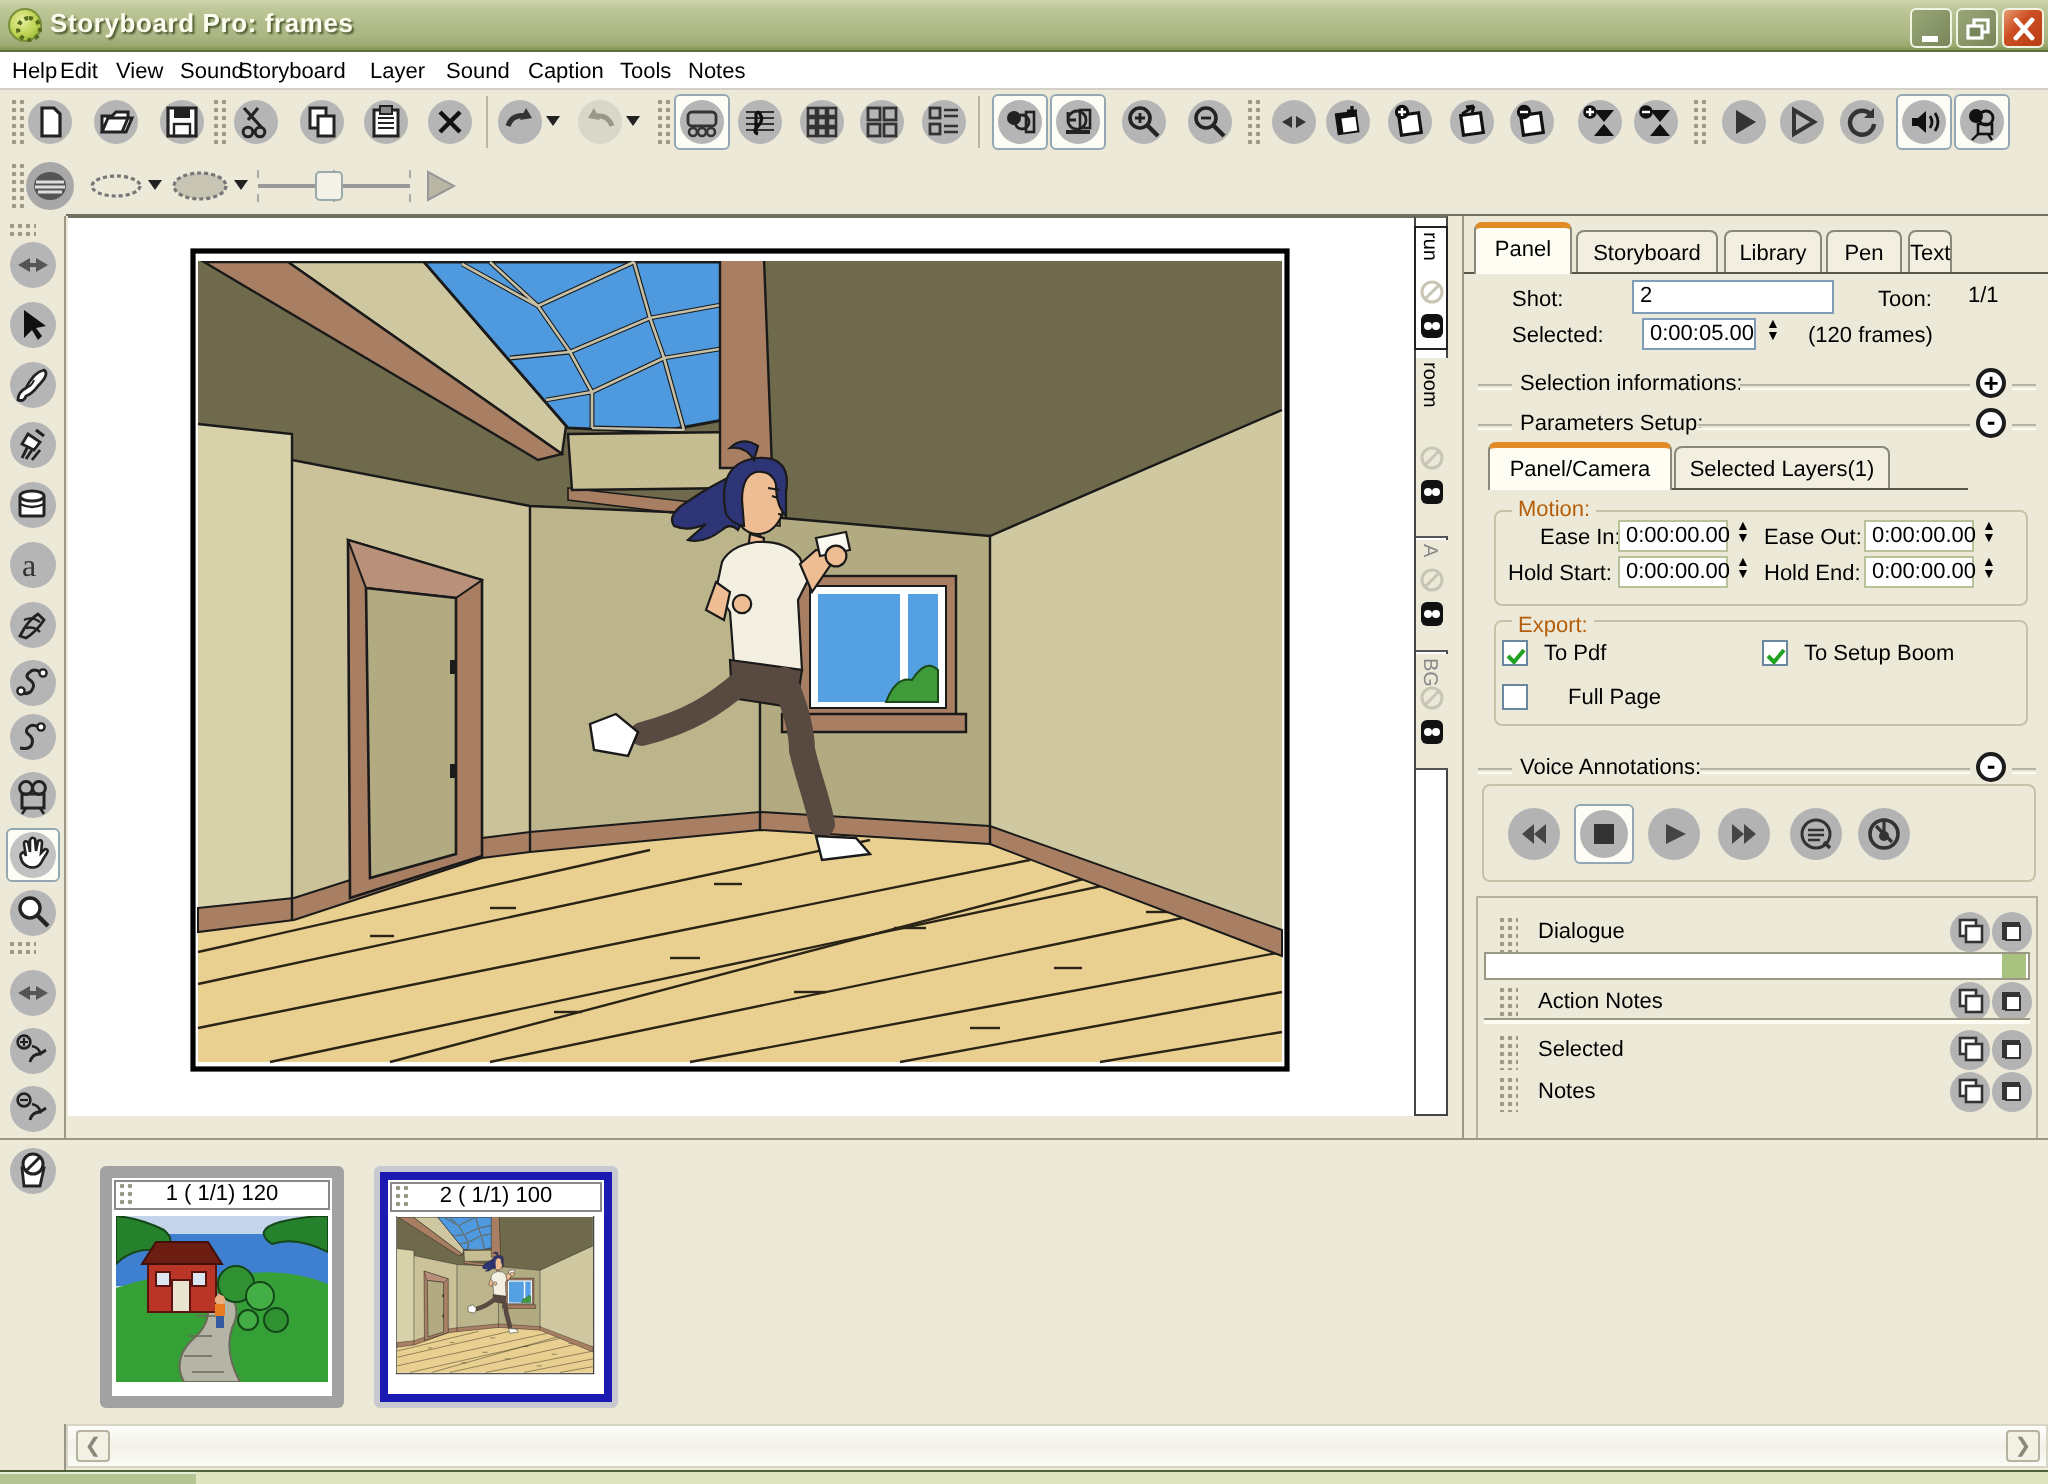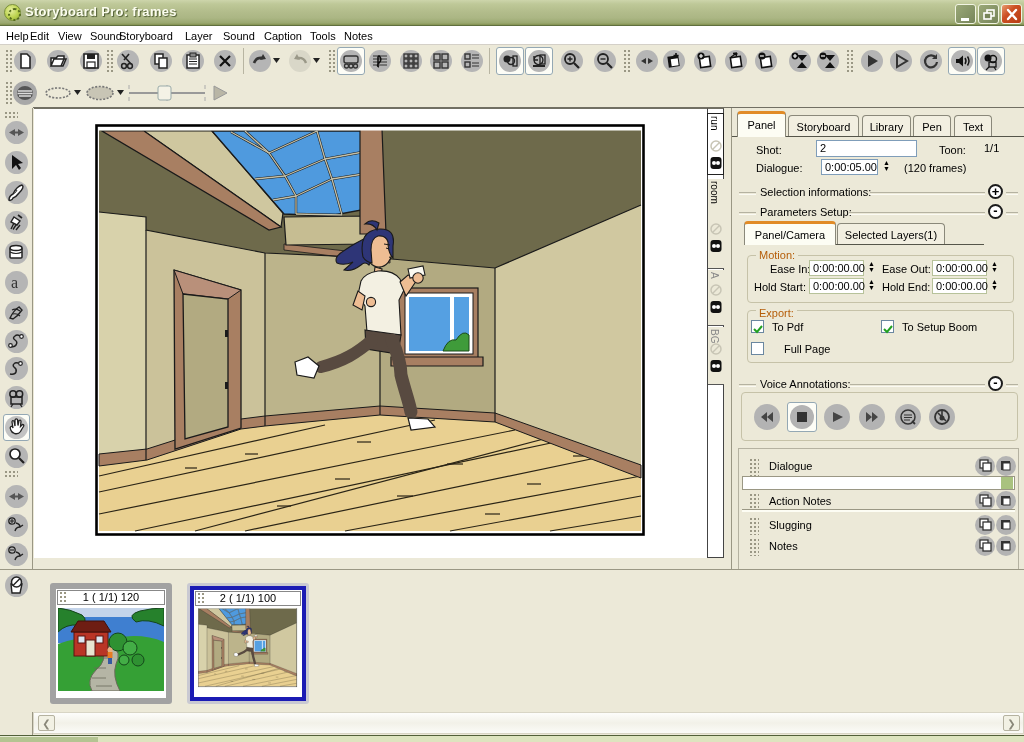--- a/index.html
+++ b/index.html
@@ -633,28 +633,28 @@
         <circle cx="8" cy="7" r="2" fill="#fff"></circle>
       </svg>
 </div>
 </div>
 <div class="abs" id="rightpanel">
 <div style="position:absolute;left:0;top:28px;width:293px;border-top:1px solid #55554a"></div>
 <div class="tab" style="left:5px;top:5px;width:49px">Panel</div>
 <div class="tab" style="left:56px;top:7px;width:71px;height:21px">Storyboard</div>
 <div class="tab" style="left:130px;top:7px;width:49px;height:21px">Library</div>
 <div class="tab" style="left:181px;top:7px;width:38px;height:21px">Pen</div>
-<div class="tab" style="left:222px;top:7px;width:38px;height:21px">Text</div>
+<div class="tab" style="left:222px;top:7px;width:22px;height:21px">Text</div>
 <div class="tab active" style="left:5px;top:3px;width:49px;height:26px">Panel</div>
 
 <div class="lbl" style="left:24px;top:36px">Shot:</div>
 <div class="field" style="left:84px;top:32px;width:101px;height:17px">2</div>
 <div class="lbl" style="left:207px;top:36px">Toon:</div>
 <div class="lbl" style="left:252px;top:34px">1/1</div>
-<div class="lbl" style="left:24px;top:54px">Dialogue:</div>
+<div class="lbl" style="left:24px;top:54px">Selected:</div>
 <div class="field" style="left:89px;top:51px;width:57px;height:16px">0:00:05.00</div>
 <div class="spin" style="left:149px;top:52px">▲<br>▼</div>
 <div class="lbl" style="left:172px;top:54px">(120 frames)</div>
 
 <div class="sepline" style="left:7px;top:84px;width:17px"></div>
 <div class="lbl" style="left:28px;top:78px">Selection informations:</div>
 <div class="sepline" style="left:138px;top:84px;width:115px"></div>
 <div class="pmicon" style="left:256px;top:76px">+</div>
 <div class="sepline" style="left:274px;top:84px;width:12px"></div>
 
@@ -745,21 +745,21 @@
 <div class="cbtn" style="left:243px;top:383px;width:20px;height:20px"><svg width="20" height="20">
         <rect x="5" y="4" width="8" height="8" fill="#fff" stroke="#333" stroke-width="1.3"></rect>
         <rect x="8" y="7" width="8" height="8" fill="#fff" stroke="#333" stroke-width="1.3"></rect>
       </svg></div>
 <div class="cbtn" style="left:264px;top:383px;width:20px;height:20px"><svg width="20" height="20">
         <rect x="5" y="5" width="9" height="9" fill="#333"></rect>
         <rect x="7" y="7" width="7" height="7" fill="#fff" stroke="#333" stroke-width="1"></rect>
       </svg></div>
 <div style="position:absolute;left:10px;top:401px;width:273px;height:3px;background:#fdfdf4;border-top:1px solid #9a9784"></div>
 <div class="caprow-grip" style="left:17px;top:409px"></div>
-<div class="lbl" style="left:37px;top:411px">Slugging</div>
+<div class="lbl" style="left:37px;top:411px">Selected</div>
 <div class="cbtn" style="left:243px;top:407px;width:20px;height:20px"><svg width="20" height="20">
         <rect x="5" y="4" width="8" height="8" fill="#fff" stroke="#333" stroke-width="1.3"></rect>
         <rect x="8" y="7" width="8" height="8" fill="#fff" stroke="#333" stroke-width="1.3"></rect>
       </svg></div>
 <div class="cbtn" style="left:264px;top:407px;width:20px;height:20px"><svg width="20" height="20">
         <rect x="5" y="5" width="9" height="9" fill="#333"></rect>
         <rect x="7" y="7" width="7" height="7" fill="#fff" stroke="#333" stroke-width="1"></rect>
       </svg></div>
 <div class="caprow-grip" style="left:17px;top:430px"></div>
 <div class="lbl" style="left:37px;top:432px">Notes</div>

